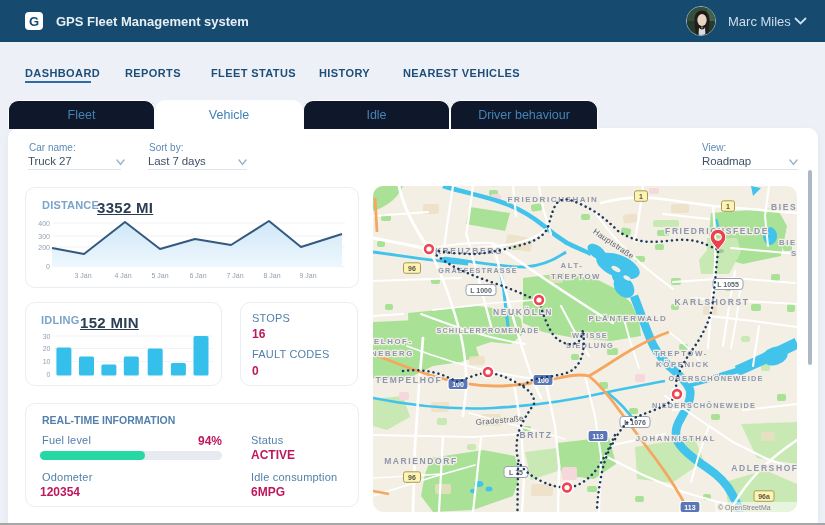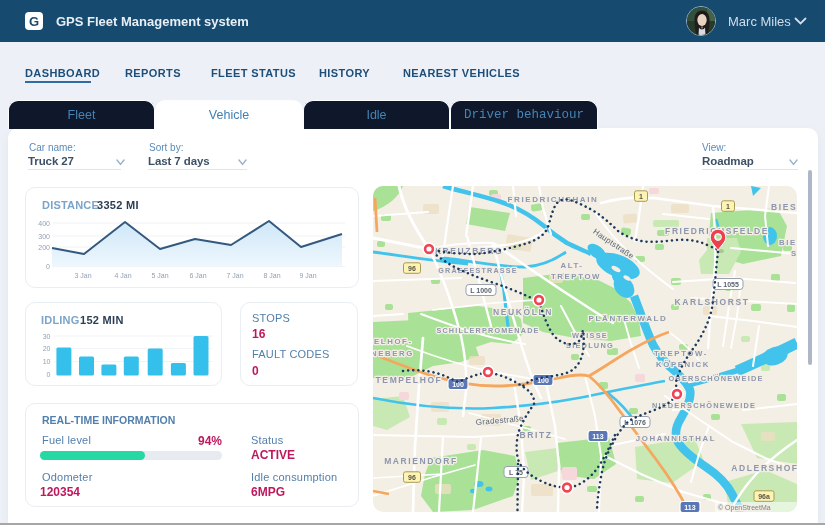--- a/index.html
+++ b/index.html
@@ -12,25 +12,25 @@
 .avatar { left:686px; top:6px; width:30px; height:30px; border-radius:50%; overflow:hidden; border:1px solid #9fb4c6;}
 .uname { left:728px; top:14px; font-size:13px; color:#cfdeed; }
 .nav-it { top:67px; font-size:11px; font-weight:bold; color:#1d4e79; letter-spacing:.4px; }
 .nav-ul { left:25px; top:81px; width:66px; height:2px; background:#2e6ca6; }
 .tab { top:100px; height:29px; background:#0f172a; border-radius:10px 10px 0 0;
   font-size:12.5px; color:#4584b4; text-align:center; line-height:28px; border:1px solid #fbfdfe; border-bottom:none;}
 .tab.act { background:#fff; z-index:5; color:#3f80b2; }
 .panel { left:8px; top:128px; width:810px; height:395px; background:#fff; border-radius:10px 10px 0 0;
   box-shadow:0 3px 8px rgba(30,60,100,.06); }
 .flabel { font-size:10px; color:#5b8ab7; }
-.fval { font-size:11.5px; letter-spacing:-.1px; color:#3d5166; font-weight:bold; }
+.fval { font-size:11.5px; letter-spacing:-.1px; color:#3d5166; font-weight:normal; }
 .fline { height:1px; background:#dfe5ec; }
 .card { background:#fff; border:1px solid #e9edf4; border-radius:10px; }
 .clabel { font-size:11px; font-weight:bold; color:#7ba4c9; letter-spacing:.2px; }
-.cval { font-size:11px; font-weight:bold; color:#2b3e54; letter-spacing:.3px; }
+.cval { font-size:15px; font-weight:bold; color:#2b3e54; letter-spacing:.3px;text-decoration:underline; }
 .slabel { font-size:11px; color:#527fab; letter-spacing:.2px; }
 .sval { font-size:12px; font-weight:bold; color:#be185d; }
 .map { left:373px; top:186px; width:424px; height:326px; border-radius:10px; overflow:hidden; }
 .sbar { left:808px; top:170px; width:4px; height:195px; background:#aeb7c6; border-radius:2px; }
 .botline { left:0; top:523px; width:825px; height:2px; background:#a6a6a6; }
 </style></head>
 <body>
 <div class="abs hdr"></div>
 <div class="abs logo">G</div>
 <div class="abs title">GPS Fleet Management system</div>
@@ -51,21 +51,21 @@
 <div class="abs nav-it" style="left:25px">DASHBOARD</div>
 <div class="abs nav-it" style="left:125px">REPORTS</div>
 <div class="abs nav-it" style="left:211px">FLEET STATUS</div>
 <div class="abs nav-it" style="left:319px">HISTORY</div>
 <div class="abs nav-it" style="left:403px">NEAREST VEHICLES</div>
 <div class="abs nav-ul"></div>
 <div class="abs panel"></div>
 <div class="abs tab" style="left:8px;width:147px;">Fleet</div>
 <div class="abs tab act" style="left:155px;width:148px;">Vehicle</div>
 <div class="abs tab" style="left:303px;width:147px;">Idle</div>
-<div class="abs tab" style="left:450px;width:148px;font-family:Liberation Mono, monospace;">Driver behaviour</div>
+<div class="abs tab" style="left:450px;width:148px;">Driver behaviour</div>
 <div class="abs flabel" style="left:29px;top:142px">Car name:</div>
 <div class="abs fval" style="left:28px;top:155px">Truck 27</div>
 <svg class="abs" style="left:116px;top:159px" width="9" height="7" viewBox="0 0 9 7">
     <path d="M1 1 L4.5 5.4 L8 1" stroke="#9ab0c6" stroke-width="1.4" fill="none" stroke-linecap="round" stroke-linejoin="round"></path>
   </svg>
 <div class="abs fline" style="left:28px;top:169px;width:93px"></div>
 <div class="abs flabel" style="left:149px;top:142px">Sort by:</div>
 <div class="abs fval" style="left:148px;top:155px">Last 7 days</div>
 <svg class="abs" style="left:238px;top:159px" width="9" height="7" viewBox="0 0 9 7">
     <path d="M1 1 L4.5 5.4 L8 1" stroke="#9ab0c6" stroke-width="1.4" fill="none" stroke-linecap="round" stroke-linejoin="round"></path>

